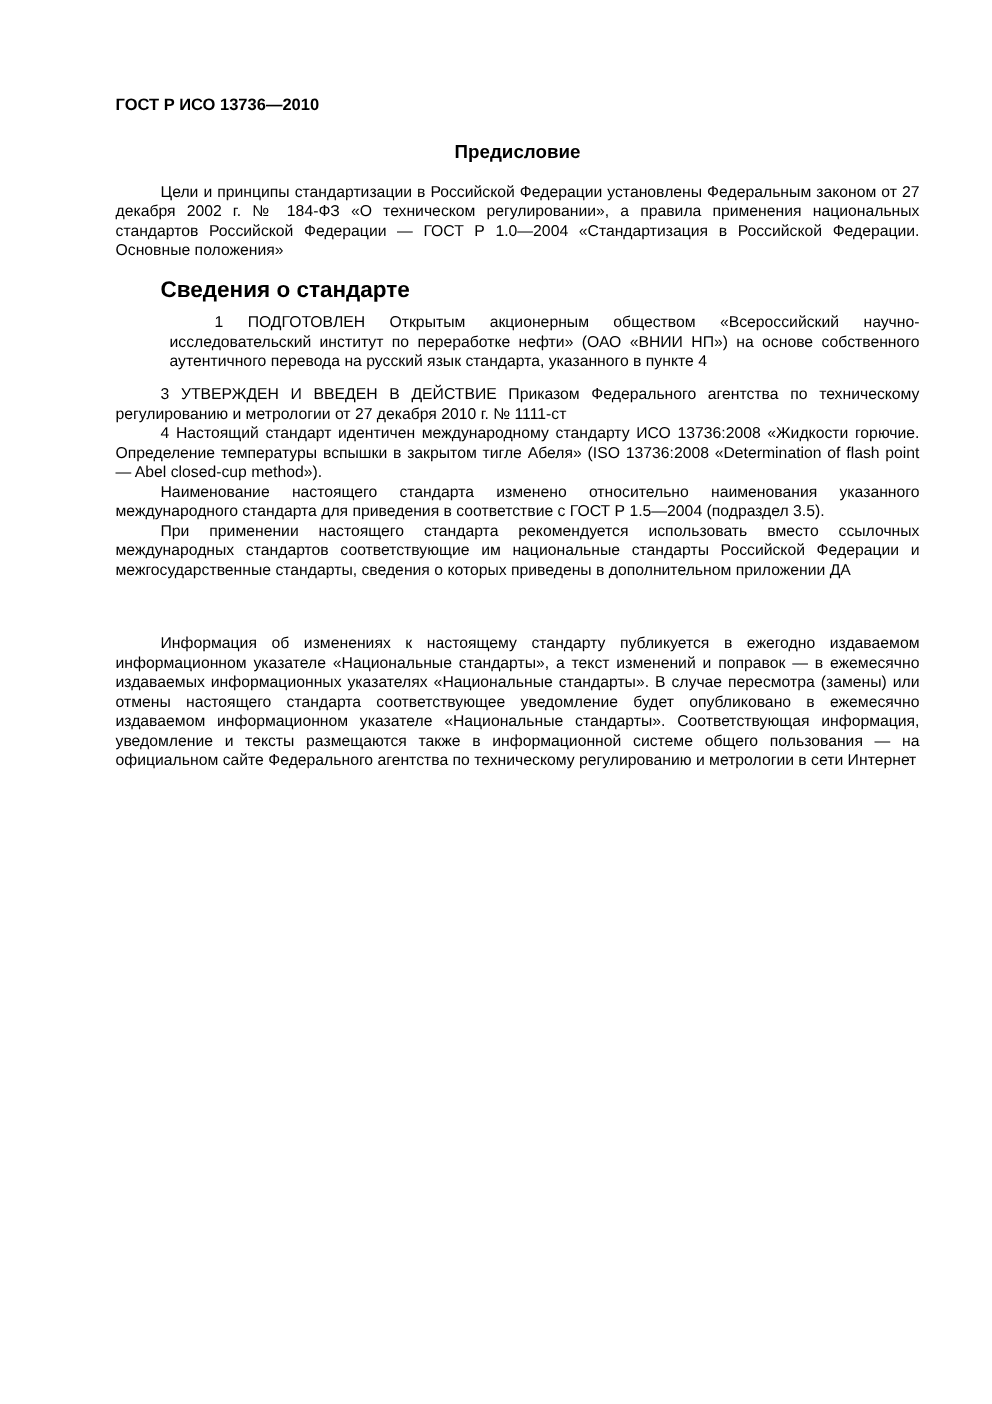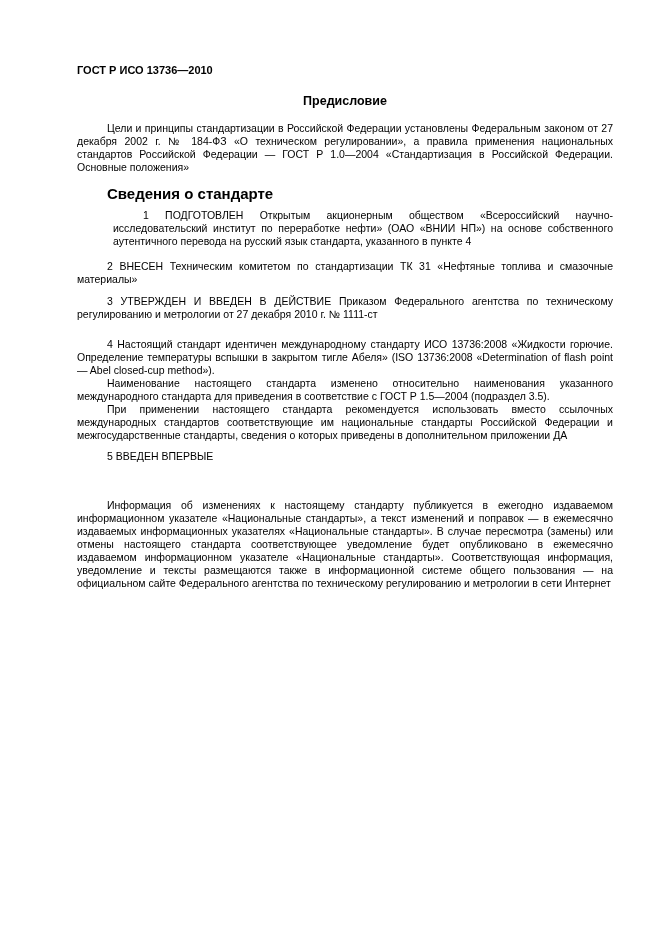--- a/index.html
+++ b/index.html
@@ -46,21 +46,21 @@
   }
   .clause {
     font-size: 10.5px;
     line-height: 13px;
     text-align: justify;
     text-indent: 30px;
   }
   .clause-1 { margin-top: 9px; margin-left: 36px; }
   .clause-2 { margin-top: 12px; }
   .clause-3 { margin-top: 9px; }
-  .clause-4 { margin-top: 17px; }
+  .clause-4 { }
   .clause-4 .sub { margin-top: 0; }
   .clause-5 { margin-top: 8px; }
   .amendments-note {
     margin-top: 36px;
     font-size: 10.5px;
     line-height: 13px;
     text-align: justify;
     text-indent: 30px;
   }
   .copyright {
@@ -91,31 +91,29 @@
   <div class="doc-code">ГОСТ Р ИСО 13736—2010</div>
 
   <div class="page-title">Предисловие</div>
 
   <div class="para">Цели и принципы стандартизации в Российской Федерации установлены Федеральным законом от 27 декабря 2002 г. № 184-ФЗ «О техническом регулировании», а правила применения национальных стандартов Российской Федерации — ГОСТ Р 1.0—2004 «Стандартизация в Российской Федерации. Основные положения»</div>
 
   <div class="section-heading">Сведения о стандарте</div>
 
   <div class="clause clause-1">1 ПОДГОТОВЛЕН Открытым акционерным обществом «Всероссийский научно-исследовательский институт по переработке нефти» (ОАО «ВНИИ НП») на основе собственного аутентичного перевода на русский язык стандарта, указанного в пункте 4</div>
 
-  <div class="clause clause-2">2 ВНЕСЕН Техническим комитетом по стандартизации ТК 31 «Нефтяные топлива и смазочные материалы»</div>
 
   <div class="clause clause-3">3 УТВЕРЖДЕН И ВВЕДЕН В ДЕЙСТВИЕ Приказом Федерального агентства по техническому регулированию и метрологии от 27 декабря 2010 г. № 1111-ст</div>
 
   <div class="clause-4">
     <div class="clause sub">4 Настоящий стандарт идентичен международному стандарту ИСО 13736:2008 «Жидкости горючие. Определение температуры вспышки в закрытом тигле Абеля» (ISO 13736:2008 «Determination of flash point — Abel closed-cup method»).</div>
     <div class="clause sub">Наименование настоящего стандарта изменено относительно наименования указанного международного стандарта для приведения в соответствие с ГОСТ Р 1.5—2004 (подраздел 3.5).</div>
     <div class="clause sub">При применении настоящего стандарта рекомендуется использовать вместо ссылочных международных стандартов соответствующие им национальные стандарты Российской Федерации и межгосударственные стандарты, сведения о которых приведены в дополнительном приложении ДА</div>
   </div>
 
-  <div class="clause clause-5">5 ВВЕДЕН ВПЕРВЫЕ</div>
 
   <div class="amendments-note">Информация об изменениях к настоящему стандарту публикуется в ежегодно издаваемом информационном указателе «Национальные стандарты», а текст изменений и поправок — в ежемесячно издаваемых информационных указателях «Национальные стандарты». В случае пересмотра (замены) или отмены настоящего стандарта соответствующее уведомление будет опубликовано в ежемесячно издаваемом информационном указателе «Национальные стандарты». Соответствующая информация, уведомление и тексты размещаются также в информационной системе общего пользования — на официальном сайте Федерального агентства по техническому регулированию и метрологии в сети Интернет</div>
 
   <div class="copyright">©  Стандартинформ, 2012</div>
 
 
 
 </div>
 
 </body></html>

